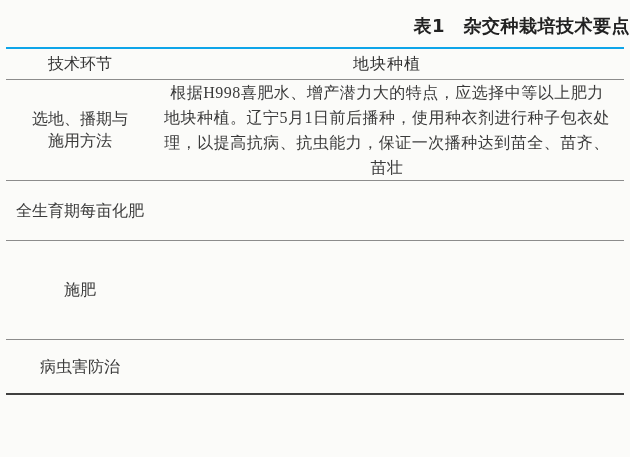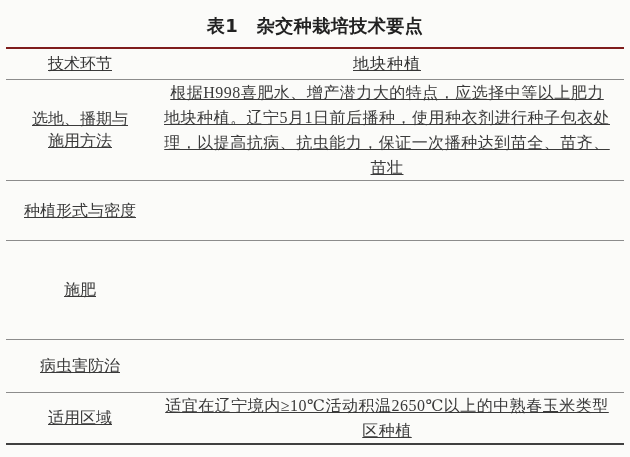--- a/index.html
+++ b/index.html
@@ -12,33 +12,32 @@
     width: 630px;
     height: 457px;
     background: #fbfbf9;
     color: #3a3a3a;
     overflow: hidden;
     font-family: "Liberation Serif", "DejaVu Serif", serif;
   }
   .table-title {
     padding-top: 14px;
     height: 26px;
-    text-align: center;
+    text-align: right;
     font-family: "DejaVu Sans", "Liberation Sans", sans-serif;
     font-weight: bold;
     font-size: 18px;
     color: #222222;
     letter-spacing: 0.5px;
     white-space: pre;
   }
   .tbl {
     margin: 7px 6px 0 6px;
-    border-top: 2px solid #7f1d1d;
+    border-top: 2px solid #0ea5e9;
     border-bottom: 2px solid #404040;
-    text-decoration: underline;
   }
   .row {
     display: flex;
     align-items: center;
     border-bottom: 1px solid #8c8c8c;
     box-sizing: border-box;
   }
   .row:last-child {
     border-bottom: none;
   }
@@ -91,30 +90,25 @@
   <div class="row">
     <div class="cell label-cell">选地、播期与
 施用方法</div>
     <div class="cell content-cell">根据H998喜肥水、增产潜力大的特点，应选择中等以上肥力
 地块种植。辽宁5月1日前后播种，使用种衣剂进行种子包衣处
 理，以提高抗病、抗虫能力，保证一次播种达到苗全、苗齐、
 苗壮</div>
   </div>
 
   <div class="row">
-    <div class="cell label-cell">种植形式与密度</div>
+    <div class="cell label-cell">全生育期每亩化肥</div>
   </div>
 
   <div class="row">
     <div class="cell label-cell">施肥</div>
   </div>
 
   <div class="row">
     <div class="cell label-cell">病虫害防治</div>
   </div>
 
-  <div class="row">
-    <div class="cell label-cell">适用区域</div>
-    <div class="cell content-cell">适宜在辽宁境内≥10℃活动积温2650℃以上的中熟春玉米类型
-区种植</div>
-  </div>
 </div>
 </div>
 
 </body></html>

